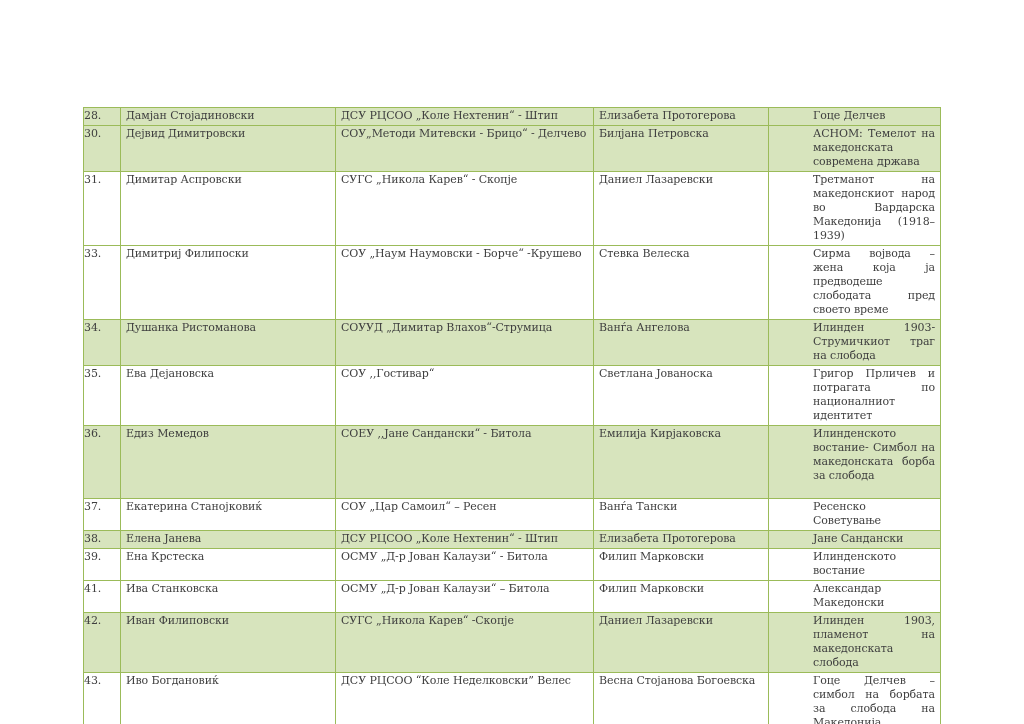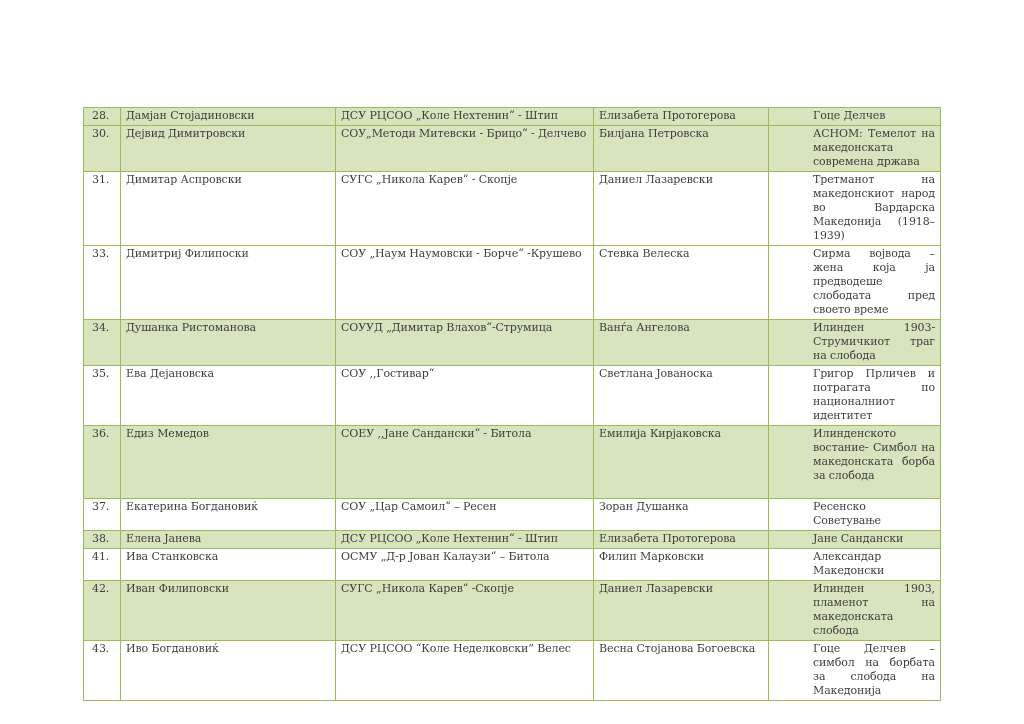--- a/index.html
+++ b/index.html
@@ -39,21 +39,21 @@
     word-wrap: break-word;
   }
   table.doc-table tr.shaded td {
     background: #d7e4bd;
   }
   table.doc-table td.col-topic {
     text-align: justify;
     padding-left: 44px;
   }
   table.doc-table td.col-number {
-    padding-left: 8px;
+    padding-left: 0;
   }
   
   table.doc-table tbody tr:nth-child(7) td {
     padding-bottom: 15px;
   }
 </style>
 </head>
 <body>
 
 <div class="page">
@@ -111,31 +111,38 @@
         </tr>
         <tr class="shaded">
           <td class="col-number">36.</td>
           <td class="col-name">Едиз Мемедов</td>
           <td class="col-school">СОЕУ ,,Јане Сандански“ - Битола</td>
           <td class="col-mentor">Емилија Кирјаковска</td>
           <td class="col-topic">Илинденското востание- Симбол на македонската борба за слобода</td>
         </tr>
         <tr>
           <td class="col-number">37.</td>
-          <td class="col-name">Екатерина Богдановиќ</td>
+          <td class="col-name">Екатерина Станојковиќ</td>
           <td class="col-school">СОУ „Цар Самоил“ – Ресен</td>
-          <td class="col-mentor">Зоран Душанка</td>
+          <td class="col-mentor">Ванѓа Тански</td>
           <td class="col-topic">Ресенско Советување</td>
         </tr>
         <tr class="shaded">
           <td class="col-number">38.</td>
           <td class="col-name">Елена Јанева</td>
           <td class="col-school">ДСУ РЦСОО „Коле Нехтенин“ - Штип</td>
           <td class="col-mentor">Елизабета Протогерова</td>
           <td class="col-topic">Јане Сандански</td>
+        </tr>
+        <tr>
+          <td class="col-number">39.</td>
+          <td class="col-name">Ена Крстеска</td>
+          <td class="col-school">ОСМУ „Д-р Јован Калаузи“ - Битола</td>
+          <td class="col-mentor">Филип Марковски</td>
+          <td class="col-topic">Илинденското востание</td>
         </tr>
         <tr>
           <td class="col-number">41.</td>
           <td class="col-name">Ива Станковска</td>
           <td class="col-school">ОСМУ „Д-р Јован Калаузи“ – Битола</td>
           <td class="col-mentor">Филип Марковски</td>
           <td class="col-topic">Александар Македонски</td>
         </tr>
         <tr class="shaded">
           <td class="col-number">42.</td>

